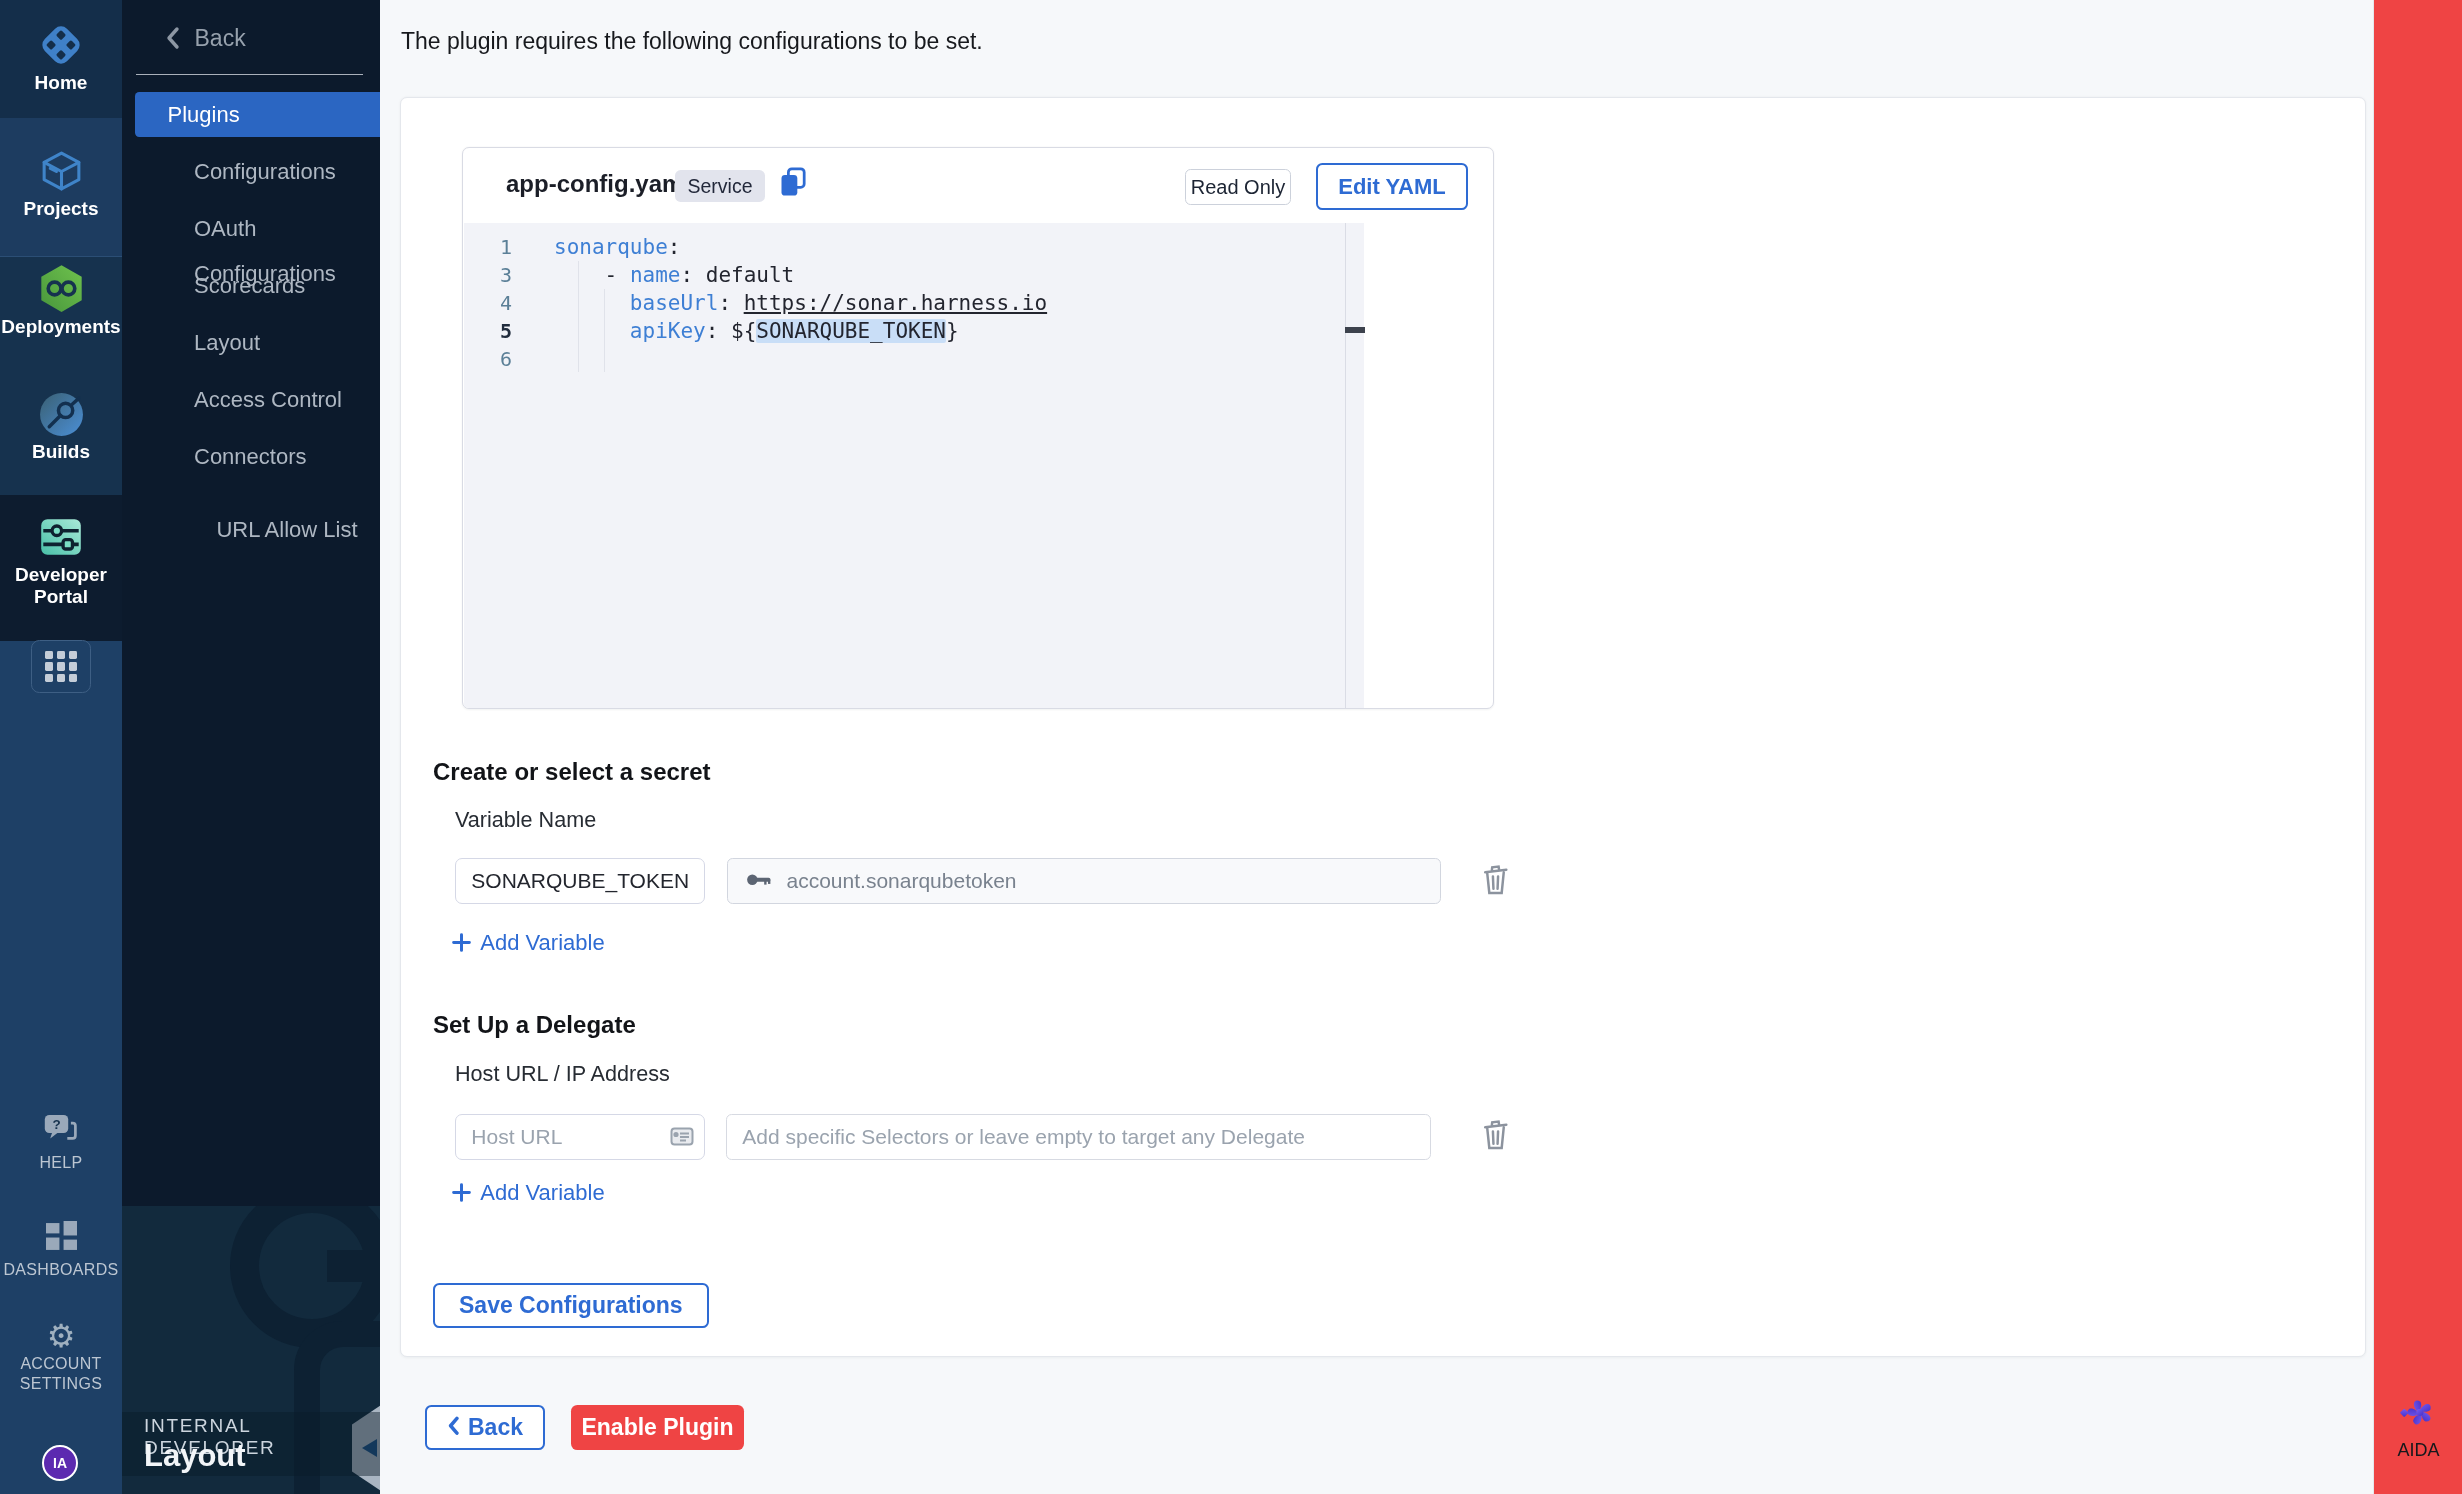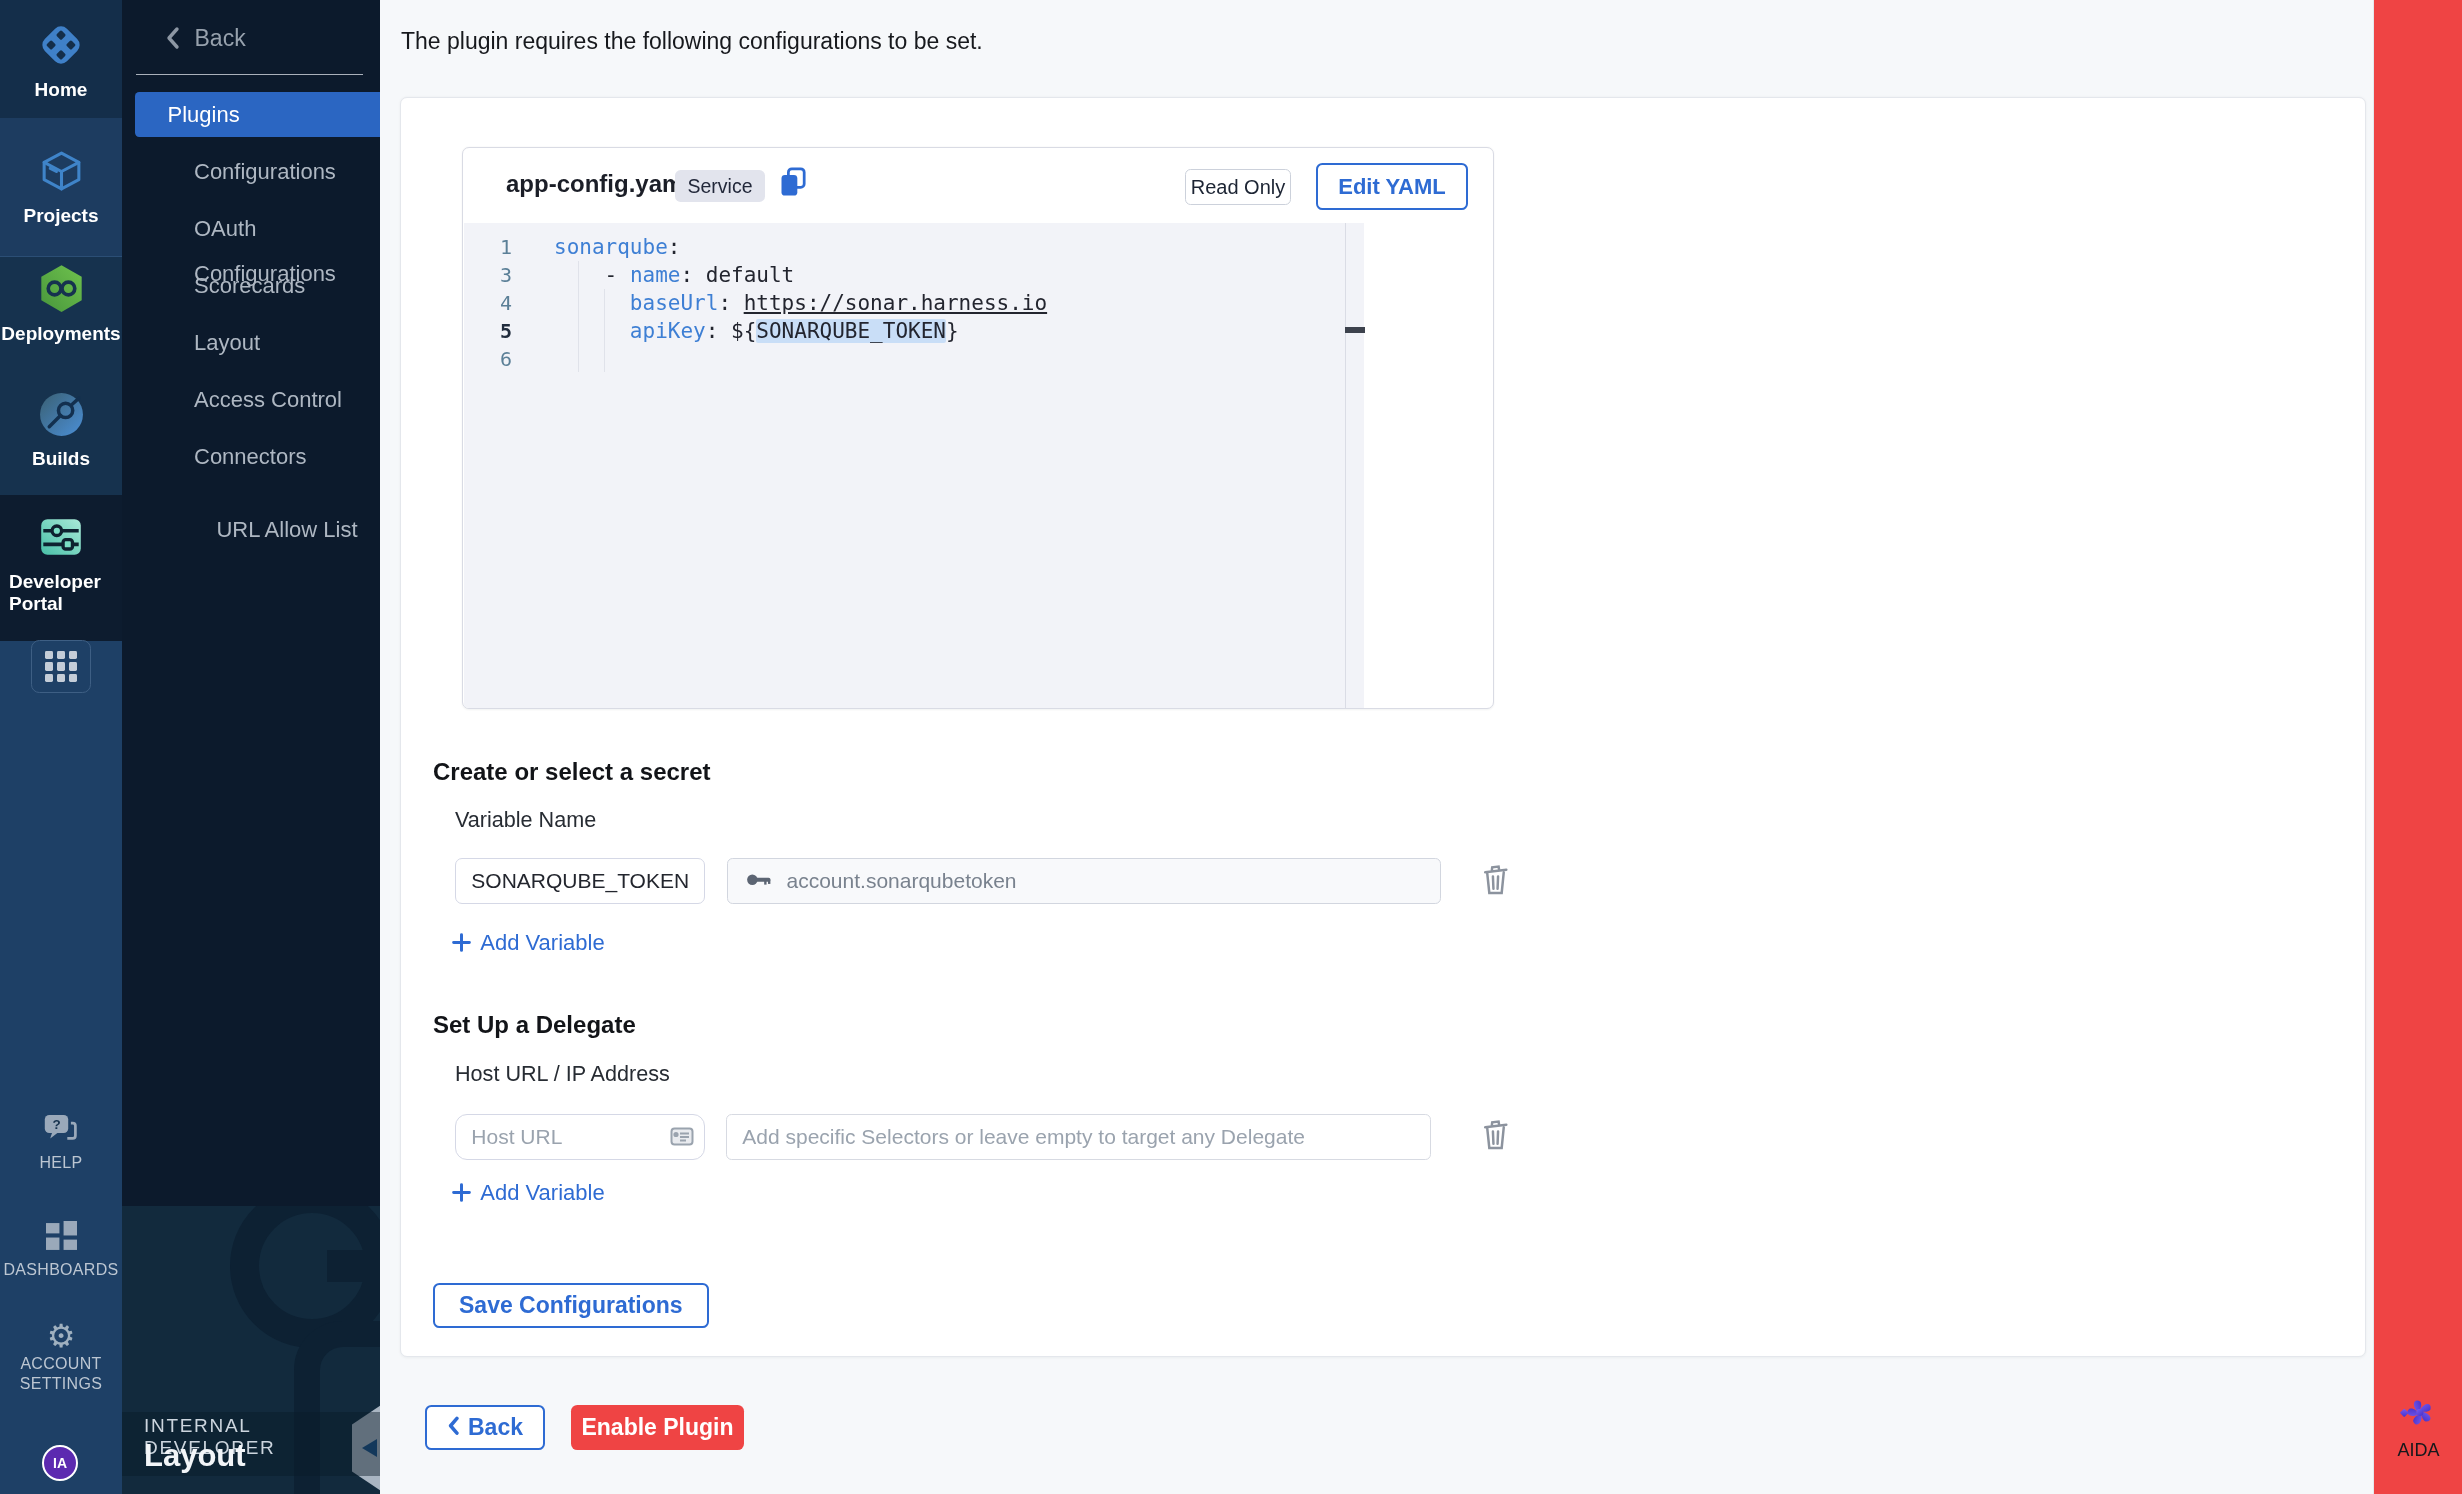--- a/index.html
+++ b/index.html
@@ -9,21 +9,21 @@
   
   .rail { position:absolute; left:0; top:0; width:122px; height:1494px; z-index:5; }
   .rail-block { position:absolute; left:0; width:122px; }
   .b-home     { top:0;    height:118px;  background:#142e4a; }
   .b-projects { top:118px; height:138px; background:#1d3c60; }
   .b-deploy   { top:256px; height:239px; background:#16324e; border-top:1.4px solid #2b4e75; }
   .b-devportal{ top:495px; height:146px; background:#0d1c2f; }
   .b-bottom   { top:641px; height:853px; background:#1e4066; }
 
   .rail-item { position:absolute; left:0; width:122px; display:flex; flex-direction:column; align-items:center; cursor:pointer; }
-  .rail-label { color:#ffffff; font-size:19px; font-weight:600; margin-top:7px; text-align:left; line-height:22px; }
+  .rail-label { color:#ffffff; font-size:19px; font-weight:600; text-align:center; line-height:22px; }
   .rail-label-sm { color:#bcc6d2; font-size:16px; font-weight:500; margin-top:5.6px; text-align:center; letter-spacing:0.3px; line-height:19.5px; }
 
   .modulebox { position:absolute; left:31px; top:640px; width:60px; height:53px; border:1.4px solid #3e5f84; border-radius:8.3px; display:flex; align-items:center; justify-content:center; cursor:pointer; }
   .minigrid { display:grid; grid-template-columns:repeat(3,8.3px); grid-template-rows:repeat(3,8.3px); gap:3.5px; }
   .minigrid span { background:#c4cdd8; border-radius:1.4px; }
 
   .avatar { position:absolute; left:42px; top:1445px; width:36px; height:36px; border-radius:50%; background:#5c2ab0; border:2.8px solid #ffffff; color:#fff; font-size:14px; font-weight:700; display:flex; align-items:center; justify-content:center; cursor:pointer; }
   .gear-glyph { font-size:32px; color:#9fb0bf; line-height:33px; }
 
   
@@ -329,21 +329,21 @@
               <path d="M12 3 L12 21 M3 12 L21 12" stroke="#2e6bd3" stroke-width="3.4" stroke-linecap="round"></path>
             </svg>
         </span>
         <span class="t">Add Variable</span>
       </div>
 
       <h3 class="sec-h" style="top:913px;">Set Up a Delegate</h3>
       <div class="sec-lbl" style="top:963px;">Host URL / IP Address</div>
 
       <span style="position:absolute; left:54px; top:1016px; width:250px; height:46px;">
-        <input class="txt-input" style="left: 0px; top: 0px; width: 250px; padding-right: 45px; border-radius: 12px;" placeholder="Host URL">
+        <input class="txt-input" style="left: 0px; top: 0px; width: 250px; padding-right: 45px;" placeholder="Host URL">
         <span class="host-ic">
           <svg width="24" height="21" viewBox="0 0 24 20" fill="none" stroke="#9aa3ae" stroke-width="2">
             <rect x="1.5" y="2" width="21" height="16" rx="3" fill="#e9ebef" stroke="#9aa3ae"></rect>
             <path d="M10 7 L19 7 M10 10.5 L19 10.5 M10 14 L16 14"></path>
               <circle cx="6" cy="8" r="1.6" fill="#9aa3ae"></circle>
           </svg>
         </span>
       </span>
       <input class="txt-input sel-input" style="left: 325px; top: 1016px; width: 705px;" placeholder="Add specific Selectors or leave empty to target any Delegate">
       <button class="trash-btn" style="left:1079px; top:1020px;">

